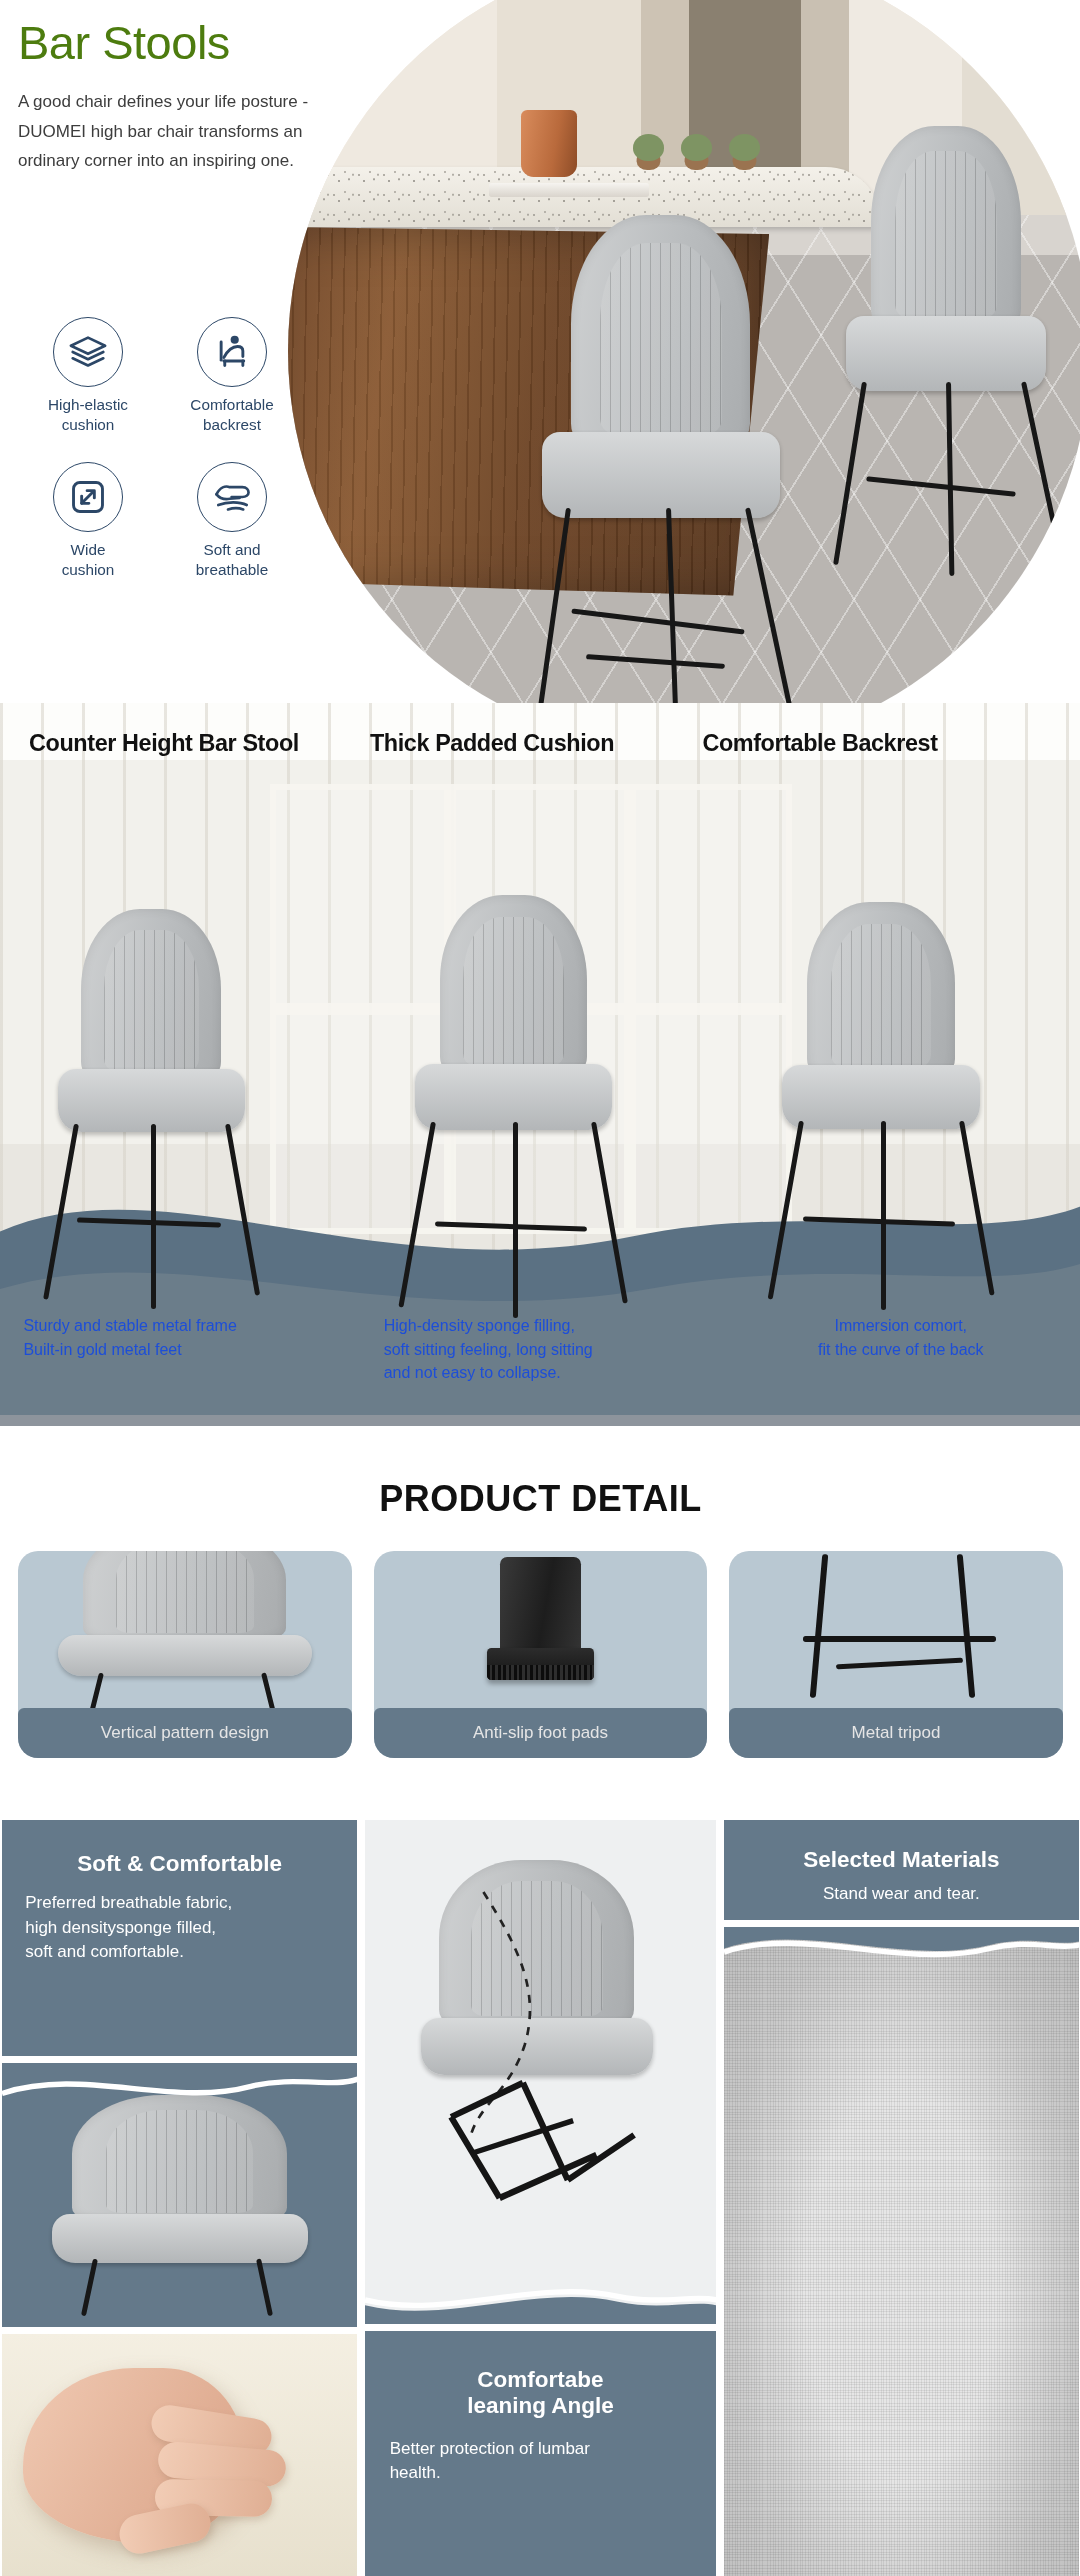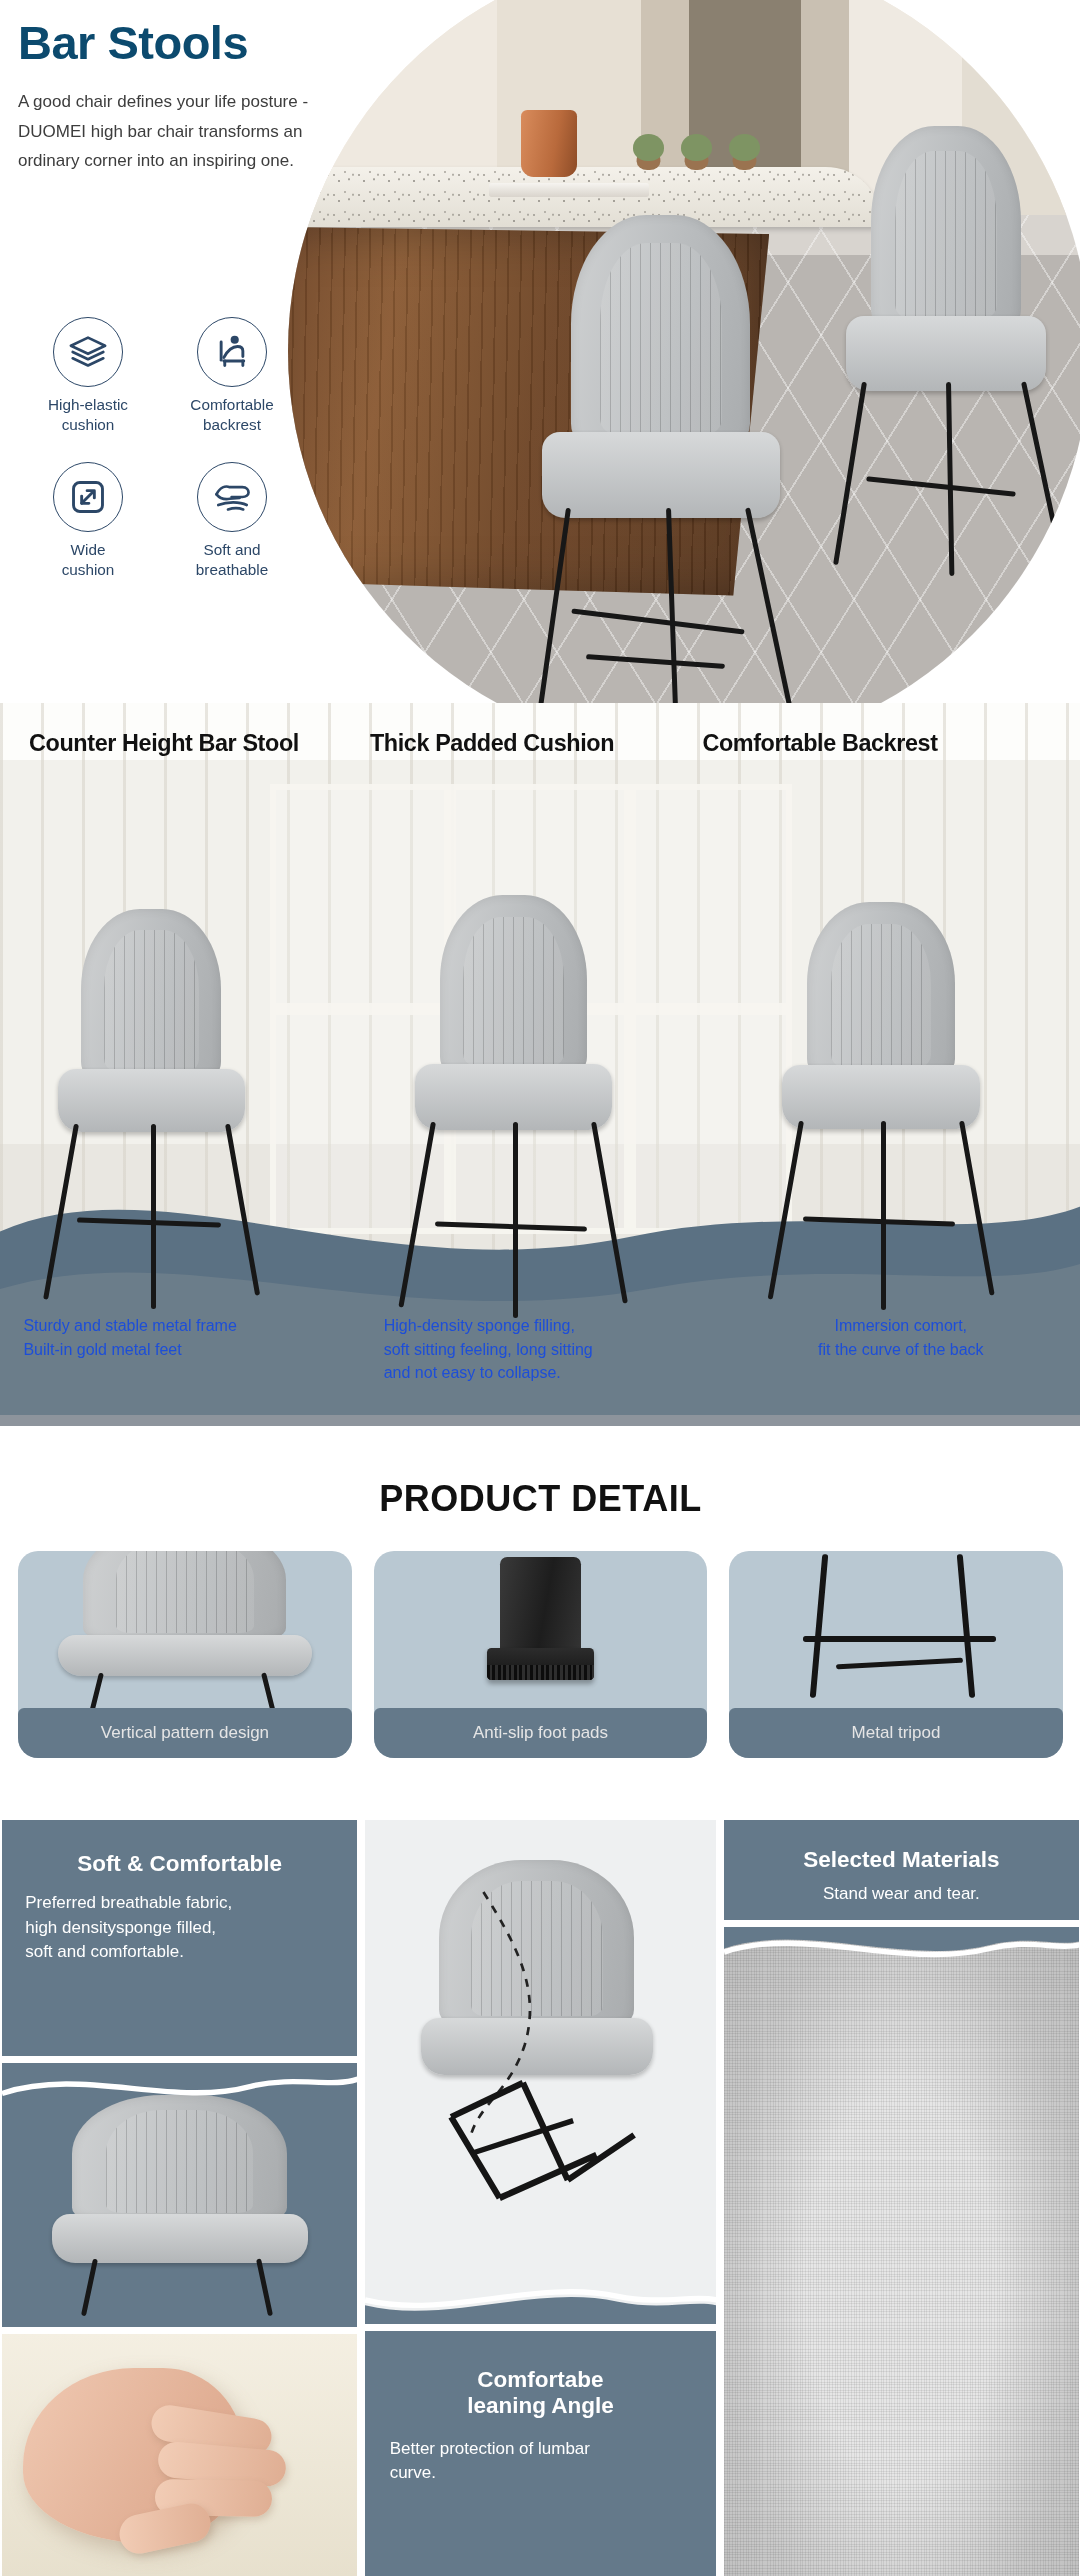--- a/index.html
+++ b/index.html
@@ -98,21 +98,21 @@
   #heroStoolA .st-foot.f1{ left:14%; top:80%; width:70%; transform:rotate(7deg); }
   #heroStoolA .st-foot.f2{ left:20%; top:88%; width:56%; transform:rotate(4deg); }
 
   #heroStoolB{ left:69%; top:22%; width:26%; height:55%; }
   #heroStoolB .st-leg.l1{ left:10%; top:58%; height:42%; transform:rotate(9deg); }
   #heroStoolB .st-leg.l2{ left:50%; top:58%; height:44%; transform:rotate(-1deg); }
   #heroStoolB .st-leg.l3{ left:86%; top:58%; height:39%; transform:rotate(-12deg); }
   #heroStoolB .st-foot.f1{ left:12%; top:81%; width:72%; transform:rotate(6deg); }
 
   .hero-text { position:absolute; left:18px; top:18px; width:297px; z-index:5; }
-  .hero-title{ font-size:47px; font-weight:bold; letter-spacing:-0.5px; color:#0c4a6e; line-height:1.05; }
+  .hero-title{ font-size:47px; font-weight:normal; letter-spacing:-0.5px; color:#4d7c0f; line-height:1.05; }
   .hero-sub{ margin-top:20px; font-size:17px; line-height:1.72; color:#3d3d3d; font-weight:400; }
 
   .feat-grid{ position:absolute; left:16px; top:317px; width:288px; z-index:5;
     display:grid; grid-template-columns:1fr 1fr; row-gap:27px; }
   .feat{ text-align:center; }
   .feat-circle{ width:70px; height:70px; margin:0 auto; border-radius:50%;
     border:1.8px solid #2c4767; display:flex; align-items:center; justify-content:center; }
   .feat-circle svg{ display:block; }
   .feat-label{ margin-top:8px; font-size:15.3px; line-height:1.3; color:#2c4767; }
 
@@ -476,21 +476,21 @@
         <path d="M0,20 C90,42 190,-4 282,16 C330,26 366,14 392,20" fill="none" stroke="#ffffff" stroke-width="6"></path>
       </svg>
     </div>
     <div class="slate b-mid-txt">
       <div class="panel-title">
         <span>Comfortabe</span><br>
         <span>leaning Angle</span>
       </div>
       <div class="panel-body">
         <div>Better protection of lumbar</div>
-        <div>curve.</div>
+        <div>health.</div>
       </div>
     </div>
   </div>
 
   <div class="bcol c3">
     <div class="slate b-sel">
       <div class="panel-title">Selected Materials</div>
       <div class="panel-body">Stand wear and tear.</div>
     </div>
     <div class="b-fabric">

